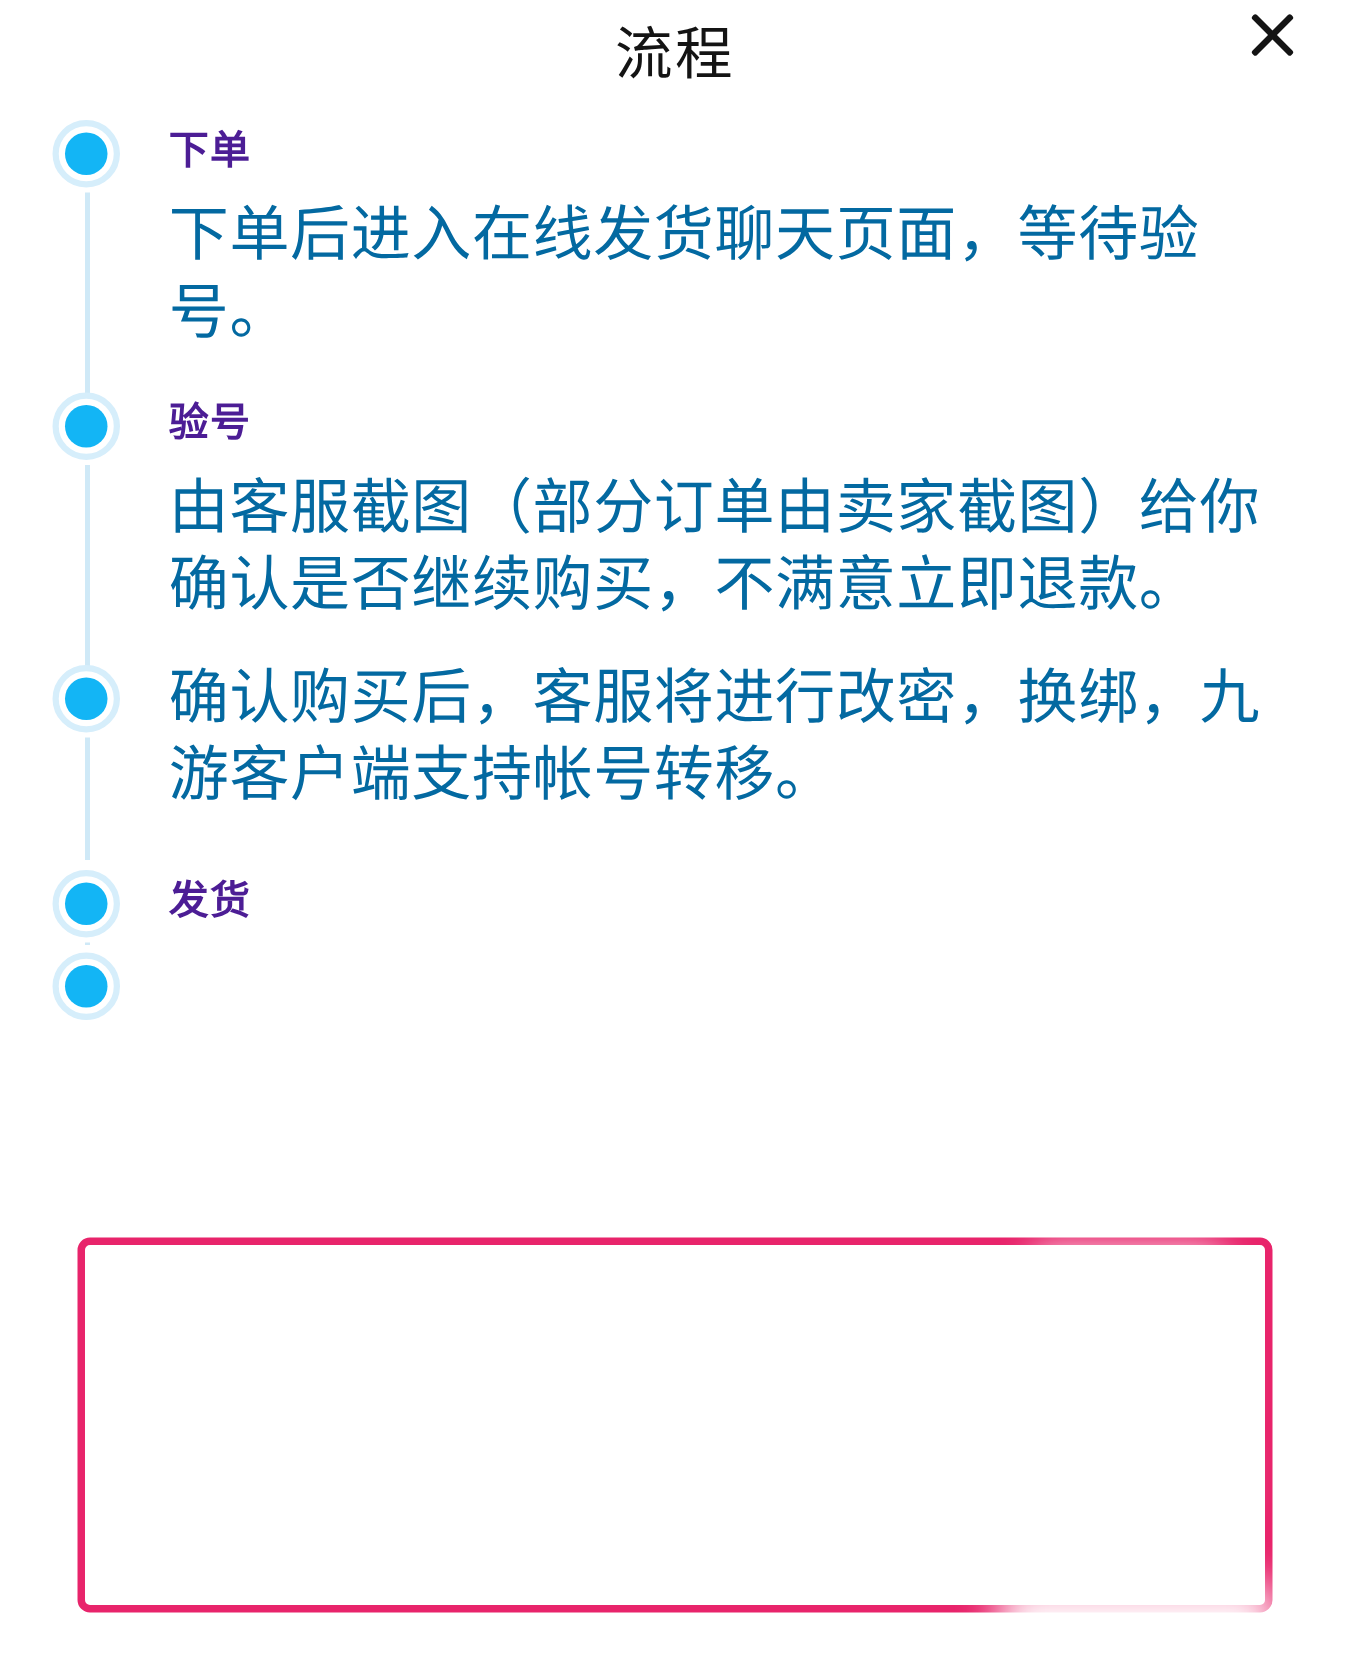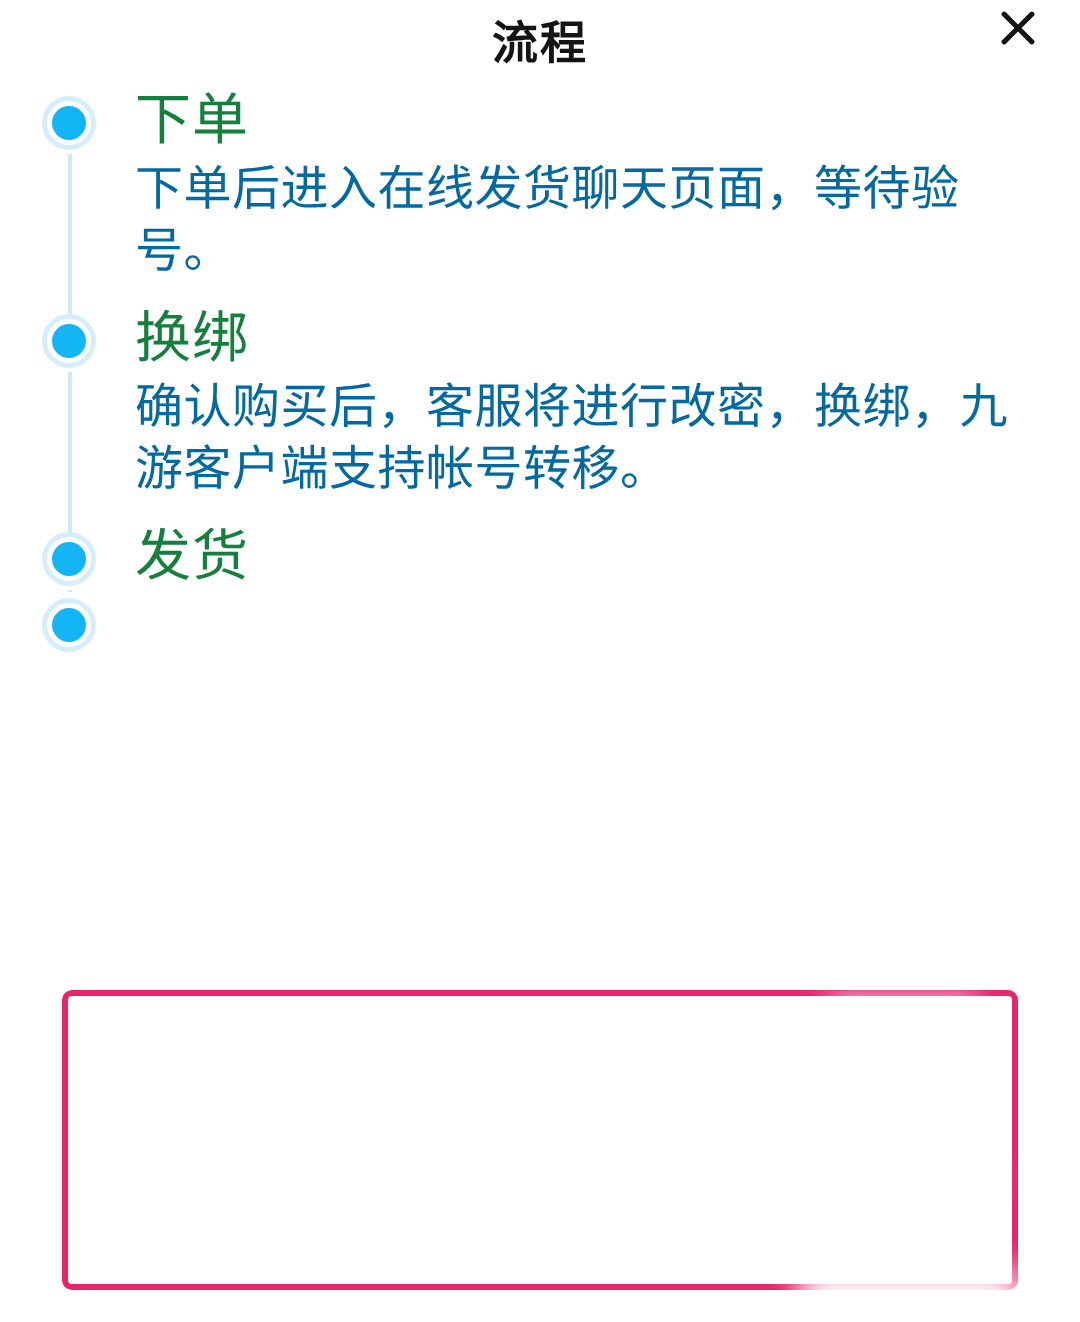--- a/index.html
+++ b/index.html
@@ -21,21 +21,21 @@
     position: relative;
     height: 78px;
   }
   .header-title {
     position: absolute;
     left: 0;
     right: 0;
     top: 6px;
     text-align: center;
     font-size: 46px;
-    font-weight: bold;
+    font-weight: normal;
     letter-spacing: 2px;
     color: #141414;
   }
   .close-btn {
     position: absolute;
     right: 36px;
     top: 2px;
     width: 52px;
     height: 52px;
   }
@@ -89,41 +89,41 @@
   }
   .rail {
     position: absolute;
     left: 68px;
     top: 62px;
     bottom: -8px;
     width: 4px;
     background: #cfe9f7;
   }
   .step-title {
-    font-size: 56px;
-    font-weight: normal;
+    font-size: 32px;
+    font-weight: bold;
     line-height: 56px;
-    color: #15803d;
+    color: #4c1d95;
     margin: 0 0 10px 0;
     letter-spacing: 1px;
   }
   .step-desc {
     font-size: 48px;
     line-height: 62px;
     color: #0369a1;
     margin: 0;
     letter-spacing: 0.5px;
     padding-bottom: 28px;
   }
 
   
   .step-1 { margin-top: 14px; }
   .step-2 { margin-top: 0; }
   .step-3 { margin-top: 0; }
-  .step-4 { margin-top: 0; }
+  .step-4 { margin-top: 12px; }
   .step-5 { margin-top: 0; }
 
   
   .highlight-box {
     position: absolute;
     left: 62px;
     right: 62px;
     top: 990px;
     height: 300px;
     border: 6px solid #e8246b;
@@ -158,25 +158,30 @@
 
 <div class="timeline">
 
   <div class="step step-1">
     <div class="bullet"></div>
     <div class="rail"></div>
     <div class="step-title">下单</div>
     <div class="step-desc">下单后进入在线发货聊天页面，等待验号。</div>
   </div>
 
+  <div class="step step-2">
+    <div class="bullet"></div>
+    <div class="rail"></div>
+    <div class="step-title">验号</div>
+    <div class="step-desc">由客服截图（部分订单由卖家截图）给你确认是否继续购买，不满意立即退款。</div>
+  </div>
 
   <div class="step step-3">
     <div class="bullet"></div>
     <div class="rail"></div>
-    <div class="step-title">换绑</div>
     <div class="step-desc">确认购买后，客服将进行改密，换绑，九游客户端支持帐号转移。</div>
   </div>
 
   <div class="step step-4">
     <div class="bullet"></div>
     <div class="rail"></div>
     <div class="step-title">发货</div>
   </div>
 
   <div class="step step-5 last-step-wrap">

